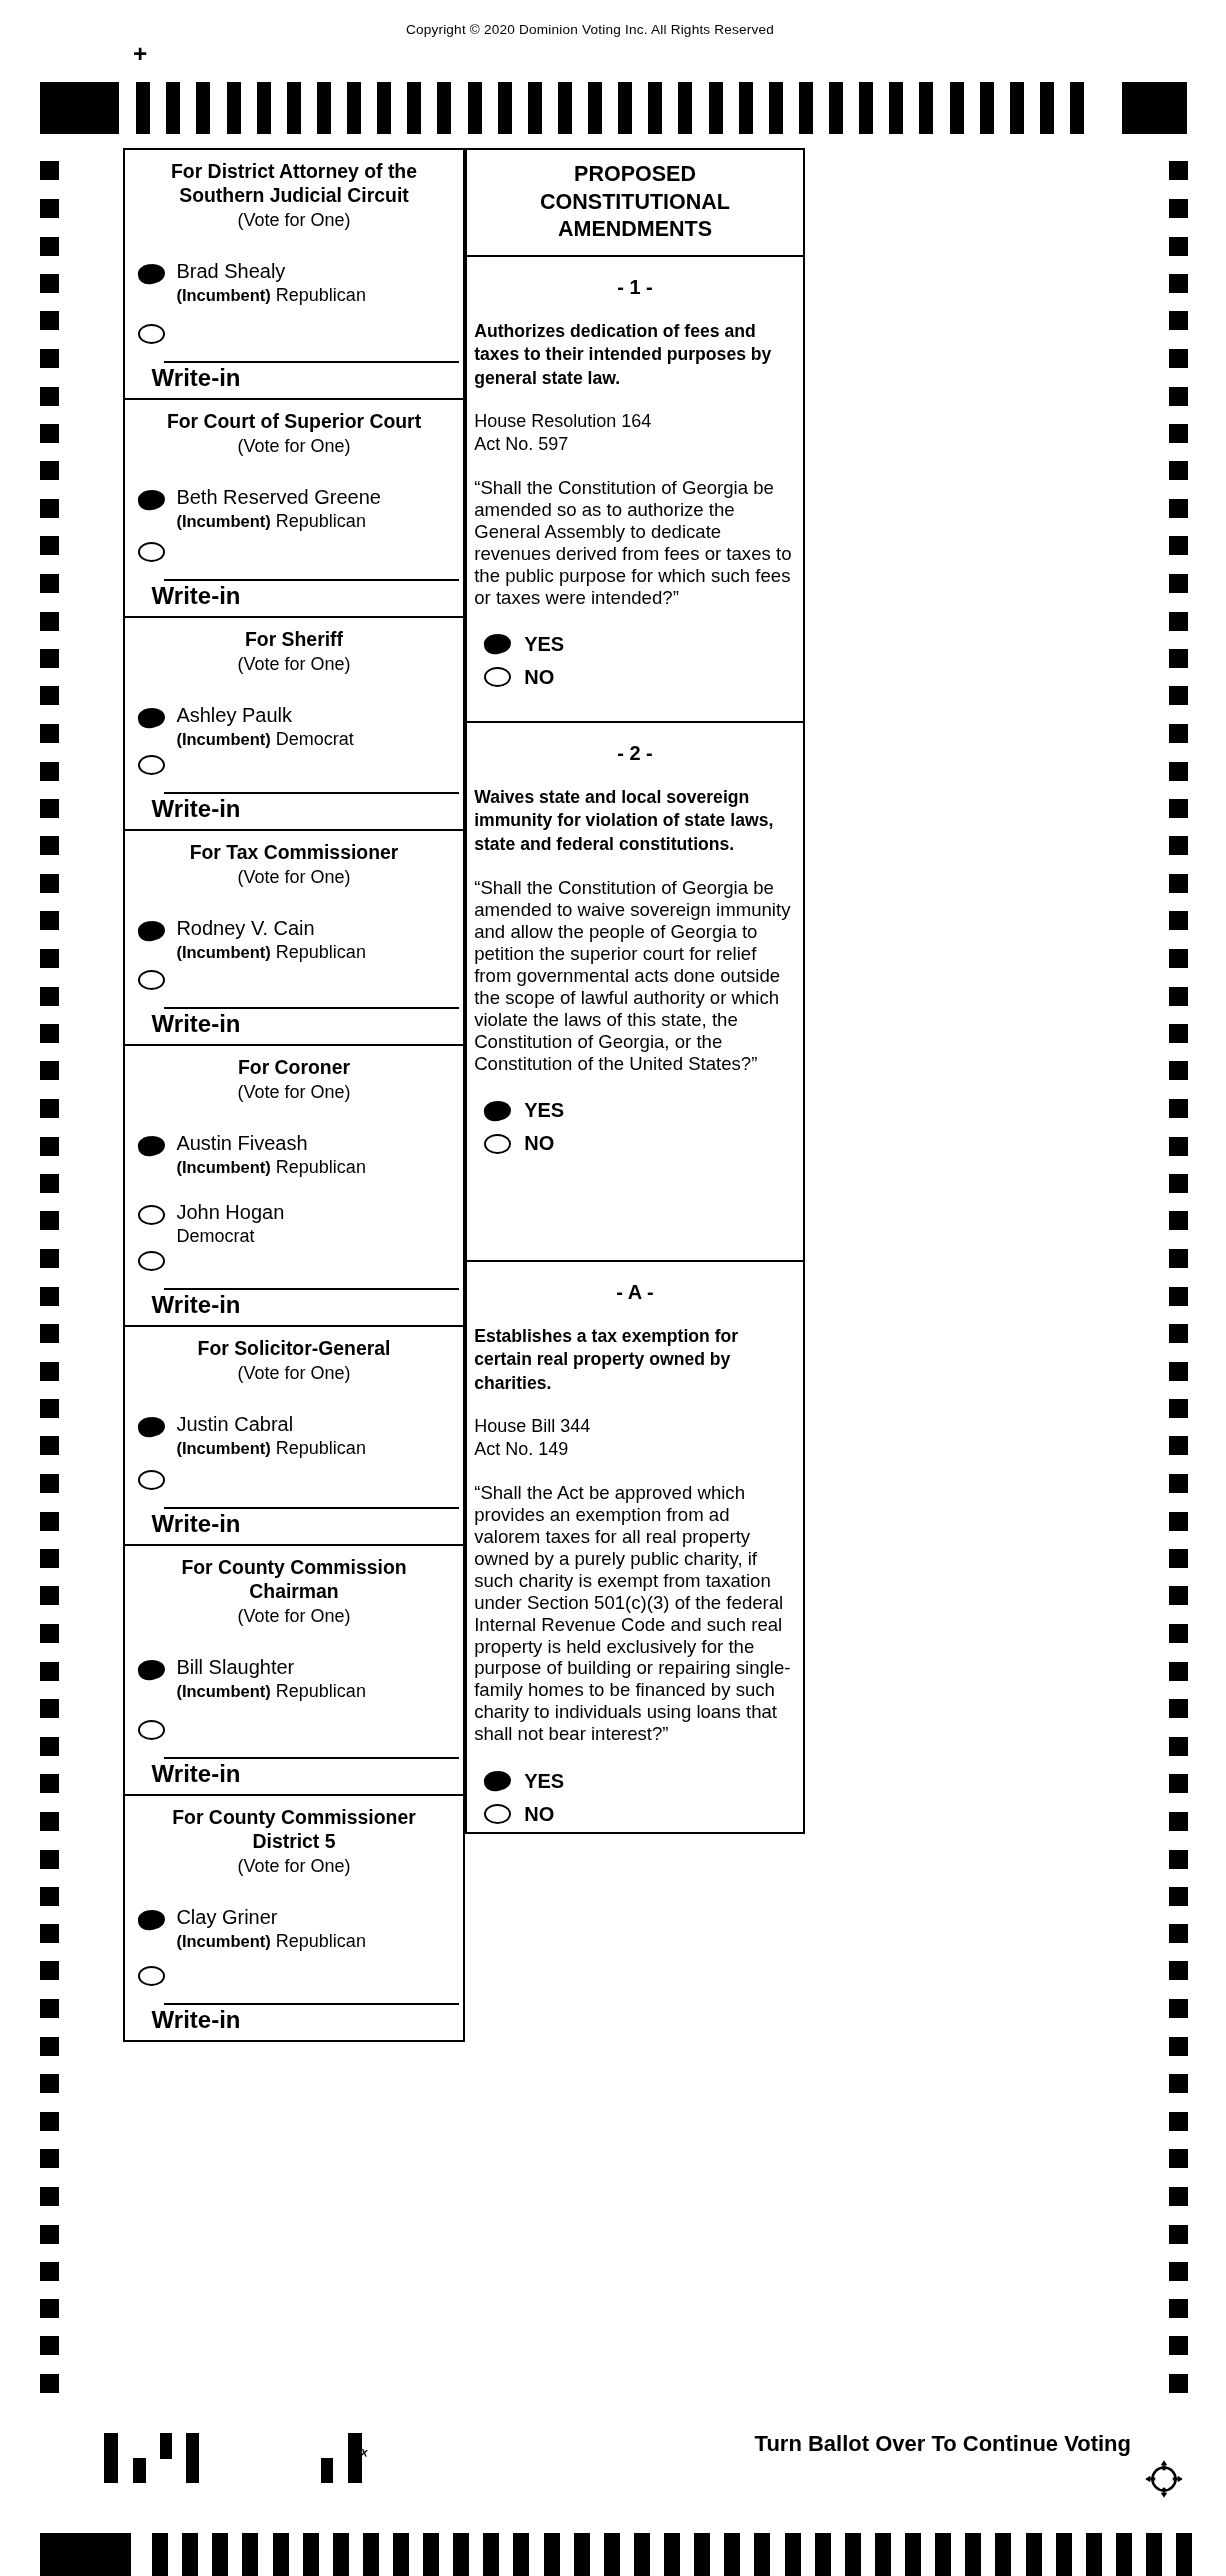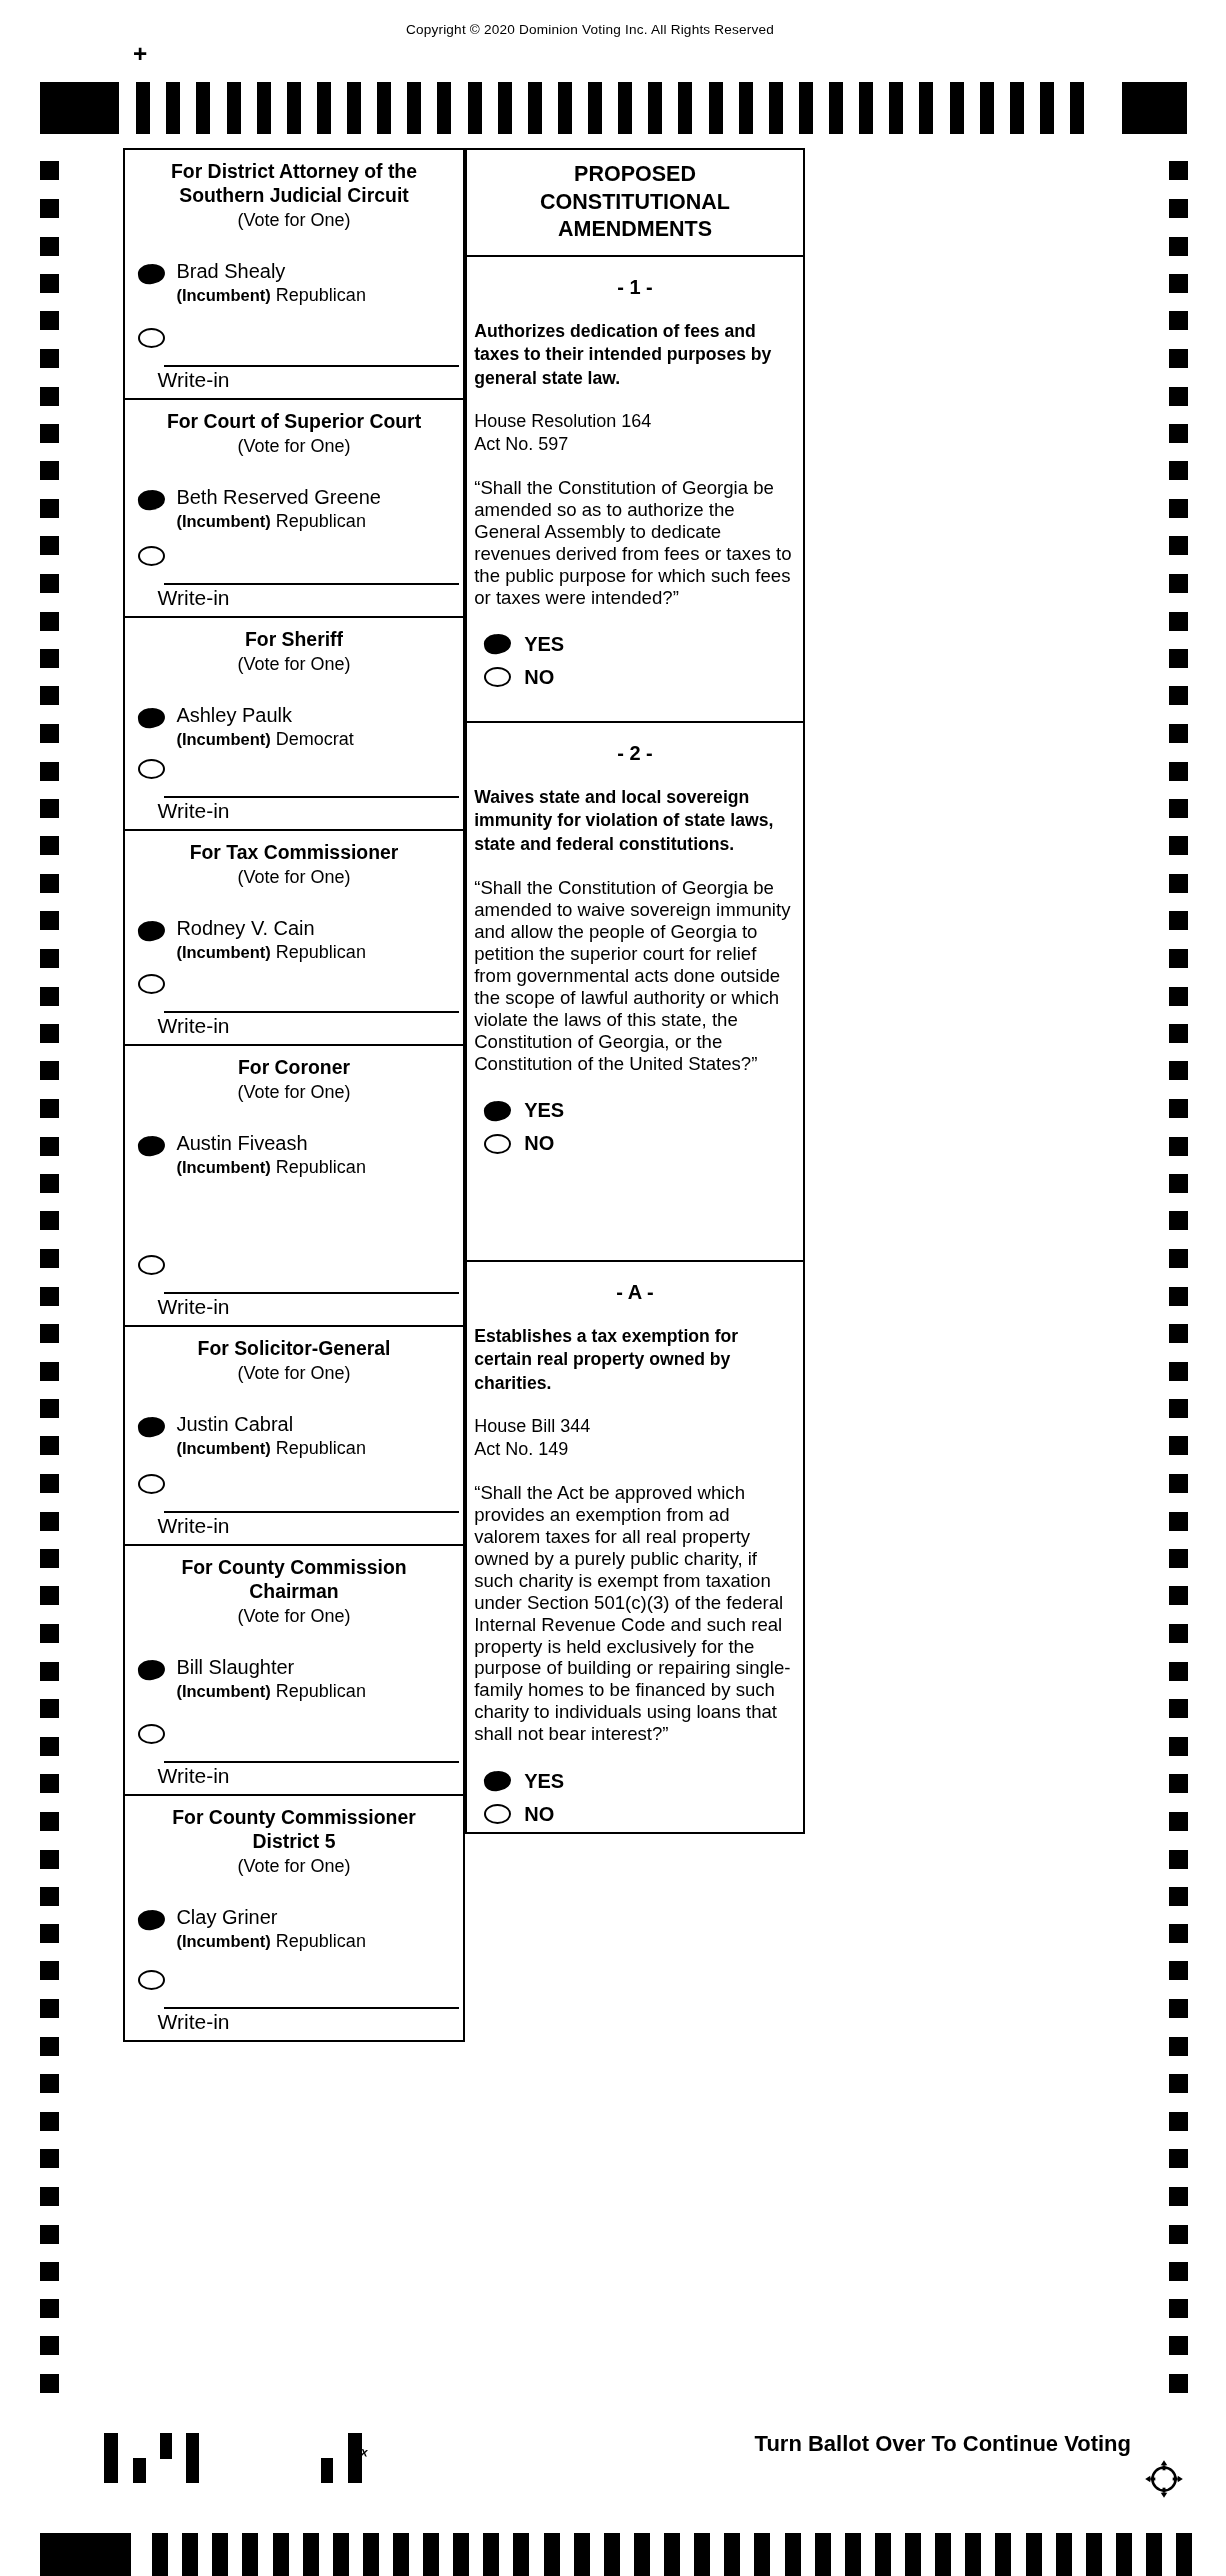--- a/index.html
+++ b/index.html
@@ -21,21 +21,21 @@
   .oval{flex:0 0 auto;width:27px;height:20px;border:2.2px solid #000;border-radius:50%;
         box-sizing:border-box;background:#fff}
   .oval.filled{background:#000;border-radius:46% 54% 52% 48%;transform:rotate(-8deg)}
   .cand-text{margin-left:11.5px;margin-top:-3.6px}
   .cand-name{font-weight:400;font-size:20px;line-height:1.1;white-space:nowrap}
   .cand-party{font-size:18px;margin-top:2.9px}
   .cand-party .inc{font-weight:700;font-size:16.5px}
   .writein{margin-top:auto;padding-bottom:5.7px}
   .writein .oval{margin-left:4.3px}
   .wline{border-top:2.2px solid #000;margin-left:30px;margin-right:-4.3px;margin-top:17px}
-  .wlabel{font-weight:400;font-size:21px;margin-left:24px;margin-top:1.4px}
+  .wlabel{font-weight:700;font-size:24px;margin-left:18px;margin-top:1.4px}
   .m-header{box-sizing:border-box;border:2.2px solid #000;border-top:none;display:flex;flex-direction:column;
             justify-content:center;text-align:center;font-weight:700;font-size:21.5px;line-height:1.3;overflow:hidden}
   .m-header.first{border-top:2.2px solid #000}
   .m-header span{display:block}
   .m-section{box-sizing:border-box;border:2.2px solid #000;border-top:none;padding:0 7.2px;overflow:hidden;background:#fff}
   .m-number{text-align:center;font-weight:700;font-size:20px;margin-top:18.6px}
   .m-summary{font-weight:700;font-size:17.6px;line-height:1.32;margin-top:21.5px}
   .m-summary span{display:block;white-space:nowrap}
   .m-auth{font-size:18px;line-height:1.27;margin-top:20px}
   .m-auth span{display:block}
@@ -331,20 +331,27 @@
         <span>For Coroner</span>
       </div>
       <div class="c-instr">(Vote for One)</div>
       <div class="cand-row">
         <div class="oval filled"></div>
         <div class="cand-text">
           <div class="cand-name">Austin Fiveash</div>
           <div class="cand-party"><span class="inc">(Incumbent)</span> <span>Republican</span></div>
         </div>
       </div>
+      <div class="cand-row second">
+        <div class="oval"></div>
+        <div class="cand-text">
+          <div class="cand-name">John Hogan</div>
+          <div class="cand-party"><span class="inc"></span> <span>Democrat</span></div>
+        </div>
+      </div>
       <div class="writein">
         <div class="oval"></div>
         <div class="wline"></div>
         <div class="wlabel">Write-in</div>
       </div>
     </div>
     <div class="contest" style="height: 219px;">
       <div class="c-title">
         <span>For Solicitor-General</span>
       </div>

